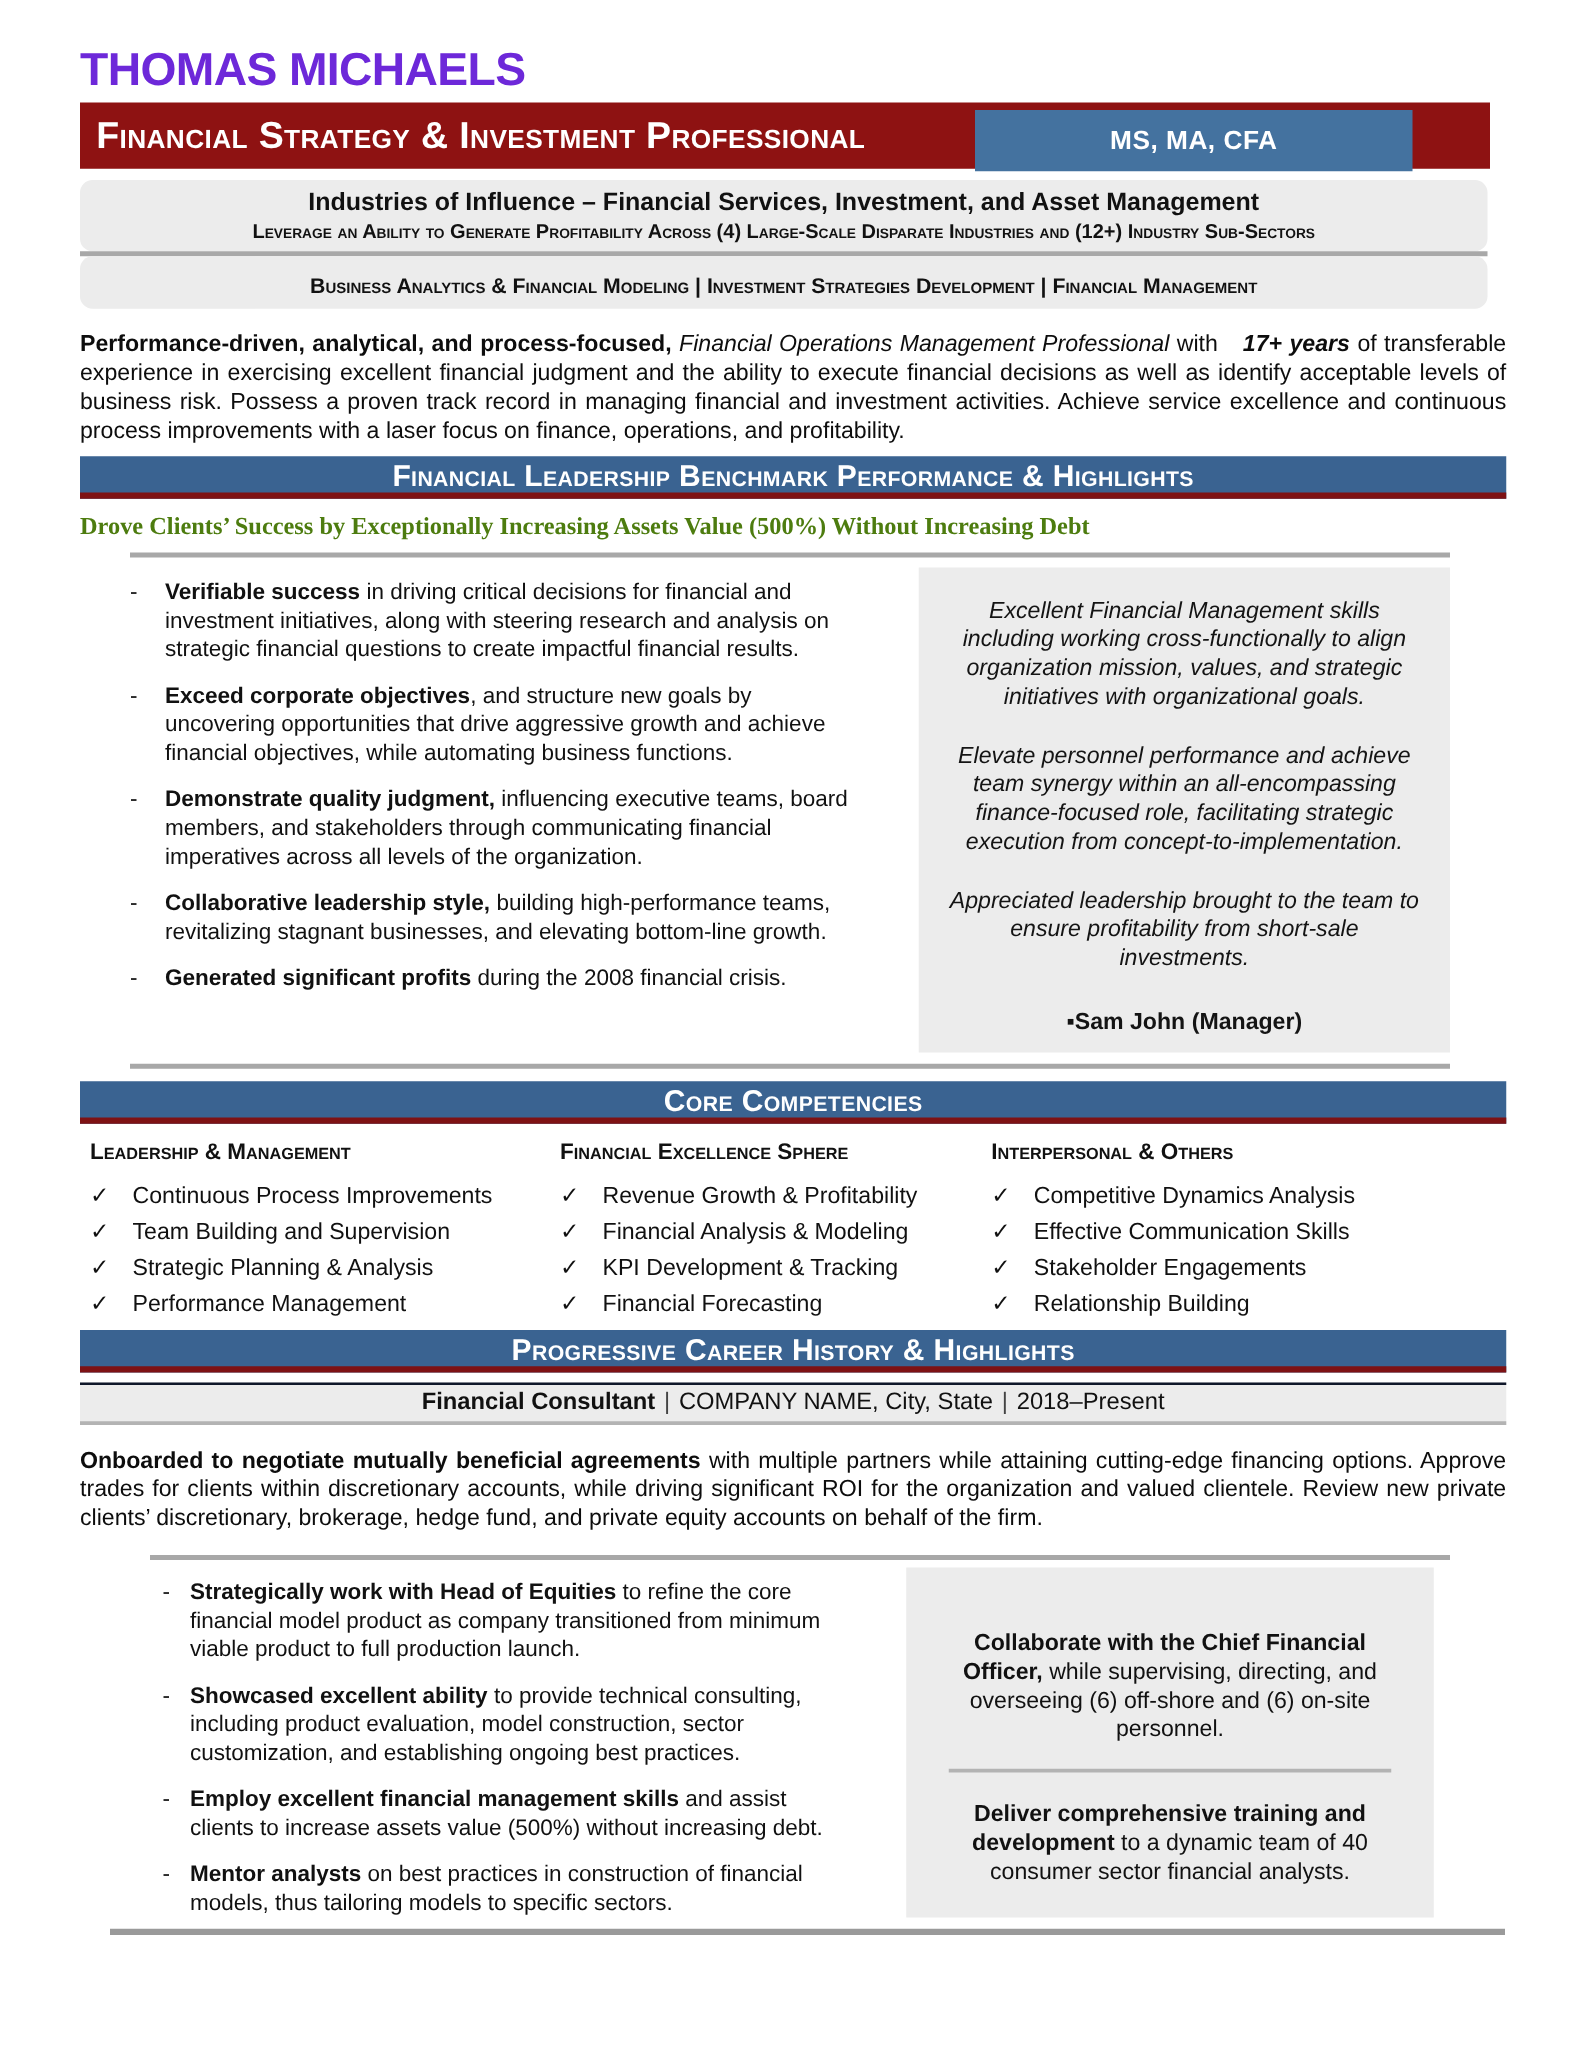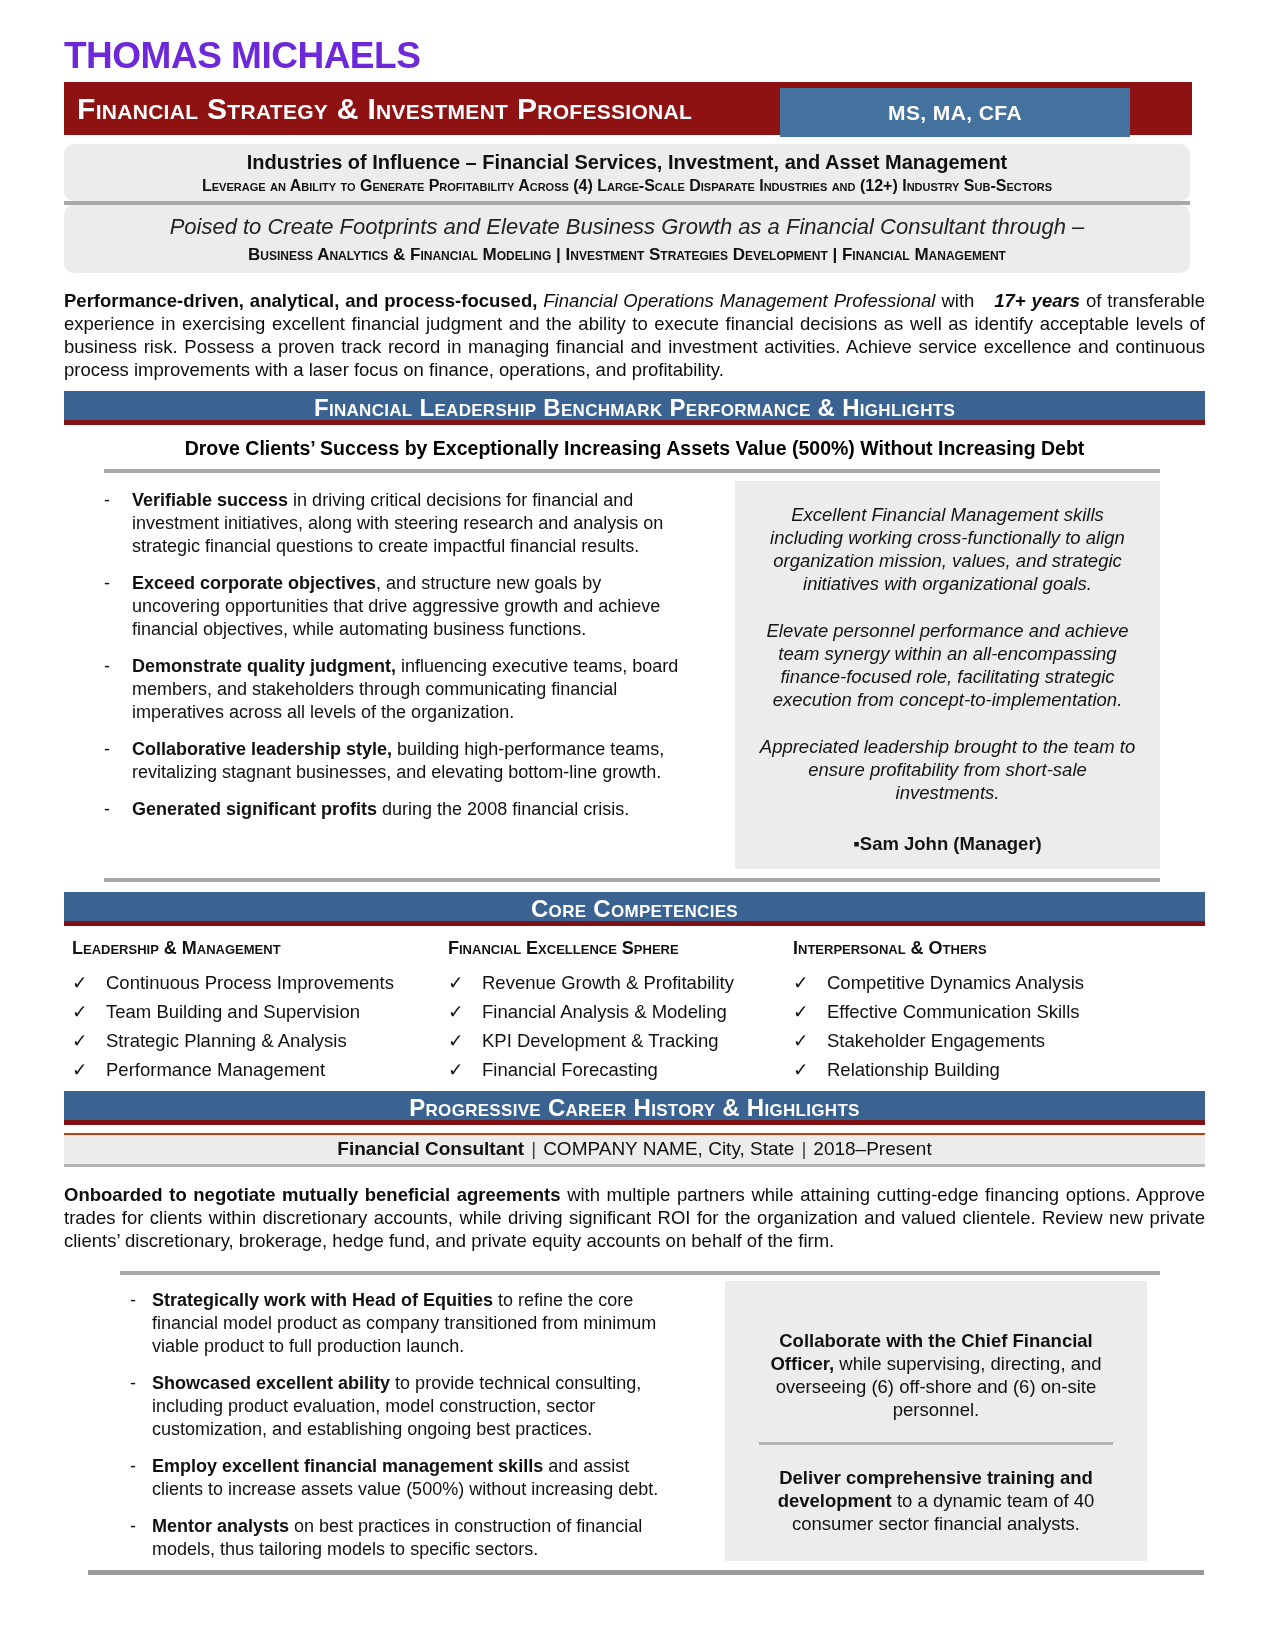--- a/index.html
+++ b/index.html
@@ -33,21 +33,21 @@
   .gray-box .caps-line2 { font-size:17px; font-weight:bold; font-variant:small-caps; margin-top:5px; }
   
   .para { margin-top:16px; font-size:18.5px; line-height:23px; text-align:justify; color:#0d0d0d; }
   .para .bi { font-weight:bold; font-style:italic;margin-left:14px; }
   
   .blue-banner {
     margin-top:10px; width:1141px; height:34px; line-height:33px;
     background:#3a6391; border-bottom:5px solid #7e1214;
     color:#fff; text-align:center; font-weight:bold; font-size:24px; font-variant:small-caps; letter-spacing:0.3px;
   }
-  .headline { margin-top:12px; text-align:center; color:#000000; font-weight:bold; font-size:19.5px; }
+  .headline { margin-top:12px; text-align:left; color:#4d7c0f; font-weight:bold; font-size:19.5px;font-family:Liberation Serif, serif; }
   
   .rule { height:4px; background:#a8a8a8; border:0; }
   .rule.bench { margin-left:40px; width:1056px; margin-top:9px; }
   .rule.career { margin-left:56px; width:1040px; }
   .rule.bottom { margin-left:24px; width:1116px; height:5px; background:#9a9a9a; margin-top:9px; }
   
   .cols { display:flex; align-items:stretch; }
   .bench-cols { margin-top:8px; }
   .bench-left { margin-left:40px; width:586px; }
   .bullet { display:flex; font-size:18px; line-height:23px; margin-top:14px; }
@@ -66,21 +66,21 @@
   .comp-col-1 { width:384px; padding-left:8px; }
   .comp-col-2 { width:345px; }
   .comp-col-3 { flex:1; }
   .comp-head { font-variant:small-caps; font-weight:bold; font-size:18px; }
   .comp-list { list-style:none; margin-top:13px; }
   .comp-list li { display:flex; font-size:18.5px; margin-top:7px; }
   .comp-list .check { width:34px; flex:none; }
   
   .job-bar {
     margin-top:8px; width:1141px; background:#ececec;
-    border-top:2px solid #c2410c; border-bottom:3px solid #b3b3b3;
+    border-top:2px solid #0f172a; border-bottom:3px solid #b3b3b3;
     text-align:center; font-size:19px; padding:3px 0 4px;
   }
   .job-bar .sep { margin:0 7px; color:#444; }
   .subhead { margin-top:20px; text-align:center; color:#2d649c; font-weight:bold; font-size:17.5px; font-variant:small-caps; }
   .career-rule-top { margin-top:19px; }
   .career-cols { margin-top:6px; }
   .career-left { margin-left:66px; width:540px; }
   .career-right {
     margin-left:55px; width:422px; background:#ececec;
     padding:48px 26px 20px; text-align:center; font-size:18.5px; line-height:23px;
@@ -95,21 +95,20 @@
   <div class="name">THOMAS MICHAELS</div>
   <div class="badge">MS, MA, CFA</div>
   <div class="red-banner">Financial Strategy &amp; Investment Professional</div>
 
   <div class="gray-box first">
     <div class="big-line">Industries of Influence – Financial Services, Investment, and Asset Management</div>
     <div class="caps-line">Leverage an Ability to Generate Profitability Across (4) Large-Scale Disparate Industries and (12+) Industry Sub-Sectors</div>
   </div>
   <div class="gray-divider"></div>
   <div class="gray-box second">
-    <div class="italic-line">Poised to Create Footprints and Elevate Business Growth as a Financial Consultant through –</div>
     <div class="caps-line2">Business Analytics &amp; Financial Modeling | Investment Strategies Development | Financial Management</div>
   </div>
 
   <p class="para"><b>Performance-driven, analytical, and process-focused,</b><i> Financial Operations Management Professional </i><span>with </span><span class="bi">17+ years</span><span> of transferable experience in exercising excellent financial judgment and the ability to execute financial decisions as well as identify acceptable levels of business risk. Possess a proven track record in managing financial and investment activities. Achieve service excellence and continuous process improvements with a laser focus on finance, operations, and profitability.</span></p>
 
   <div class="blue-banner">Financial Leadership Benchmark Performance &amp; Highlights</div>
   <div class="headline">Drove Clients’ Success by Exceptionally Increasing Assets Value (500%) Without Increasing Debt</div>
 
   <hr class="rule bench">
   <div class="cols bench-cols">

